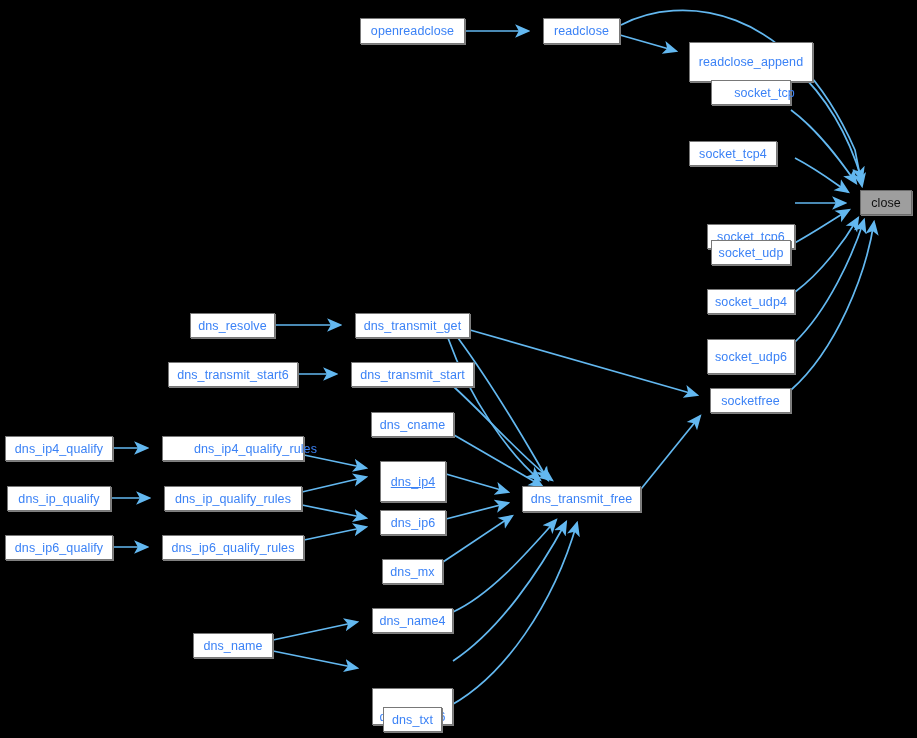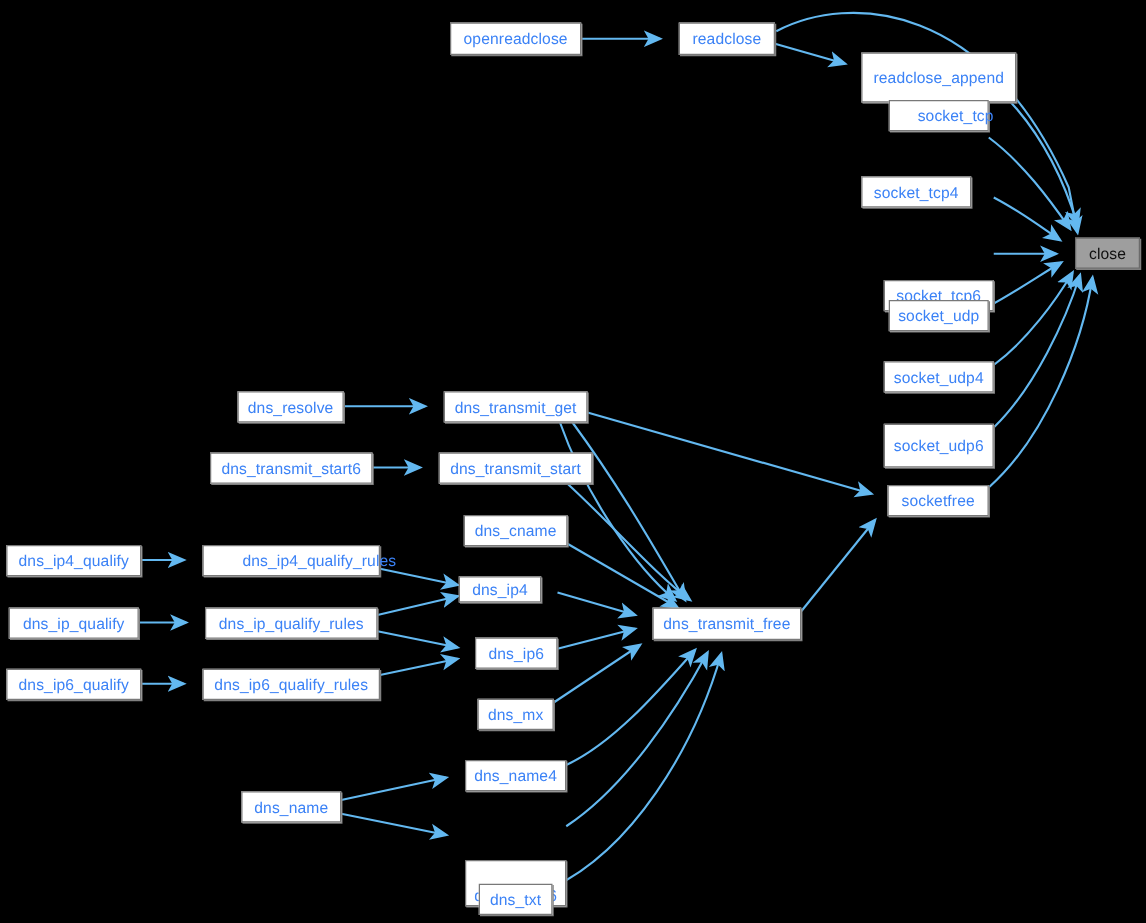--- a/index.html
+++ b/index.html
@@ -108,21 +108,21 @@
       </div>
       <div class="node" style="left: 371px; top: 412px; width: 83px; height: 25px;">
         <span class="nlabel">dns_cname</span>
       </div>
       <div class="node" style="left: 5px; top: 436px; width: 108px; height: 25px;">
         <span class="nlabel">dns_ip4_qualify</span>
       </div>
       <div class="node" style="left: 162px; top: 436px; width: 142px; height: 25px; padding-left: 45px;">
         <span class="nlabel">dns_ip4_qualify_rules</span>
       </div>
-      <div class="node" style="left: 367px; top: 461px; width: 66px; height: 21px;">
+      <div class="node" style="left: 380px; top: 461px; width: 66px; height: 41px; text-decoration: underline;">
         <span class="nlabel">dns_ip4</span>
       </div>
       <div class="node" style="left: 522px; top: 486px; width: 119px; height: 26px;">
         <span class="nlabel">dns_transmit_free</span>
       </div>
       <div class="node" style="left: 7px; top: 486px; width: 104px; height: 25px;">
         <span class="nlabel">dns_ip_qualify</span>
       </div>
       <div class="node" style="left: 164px; top: 486px; width: 138px; height: 25px;">
         <span class="nlabel">dns_ip_qualify_rules</span>

